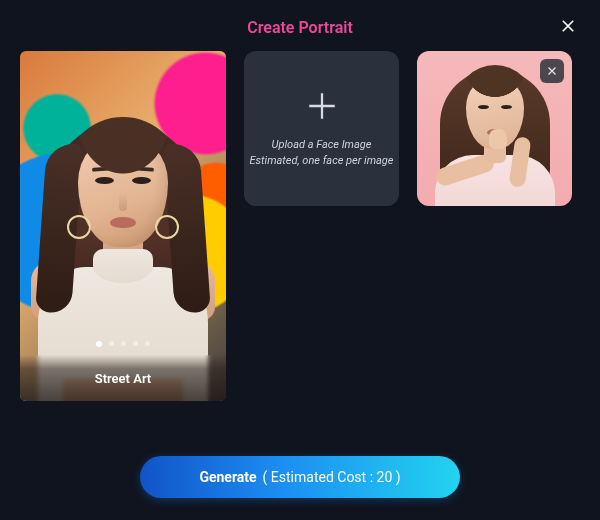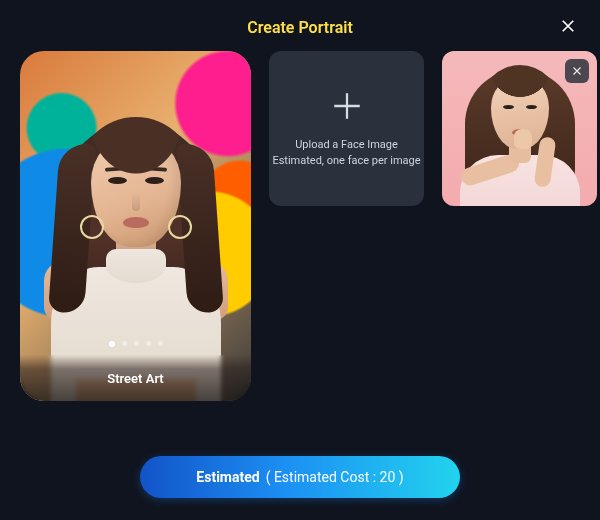--- a/index.html
+++ b/index.html
@@ -17,21 +17,21 @@
     width:100%;
     height:100%;
     box-sizing:border-box;
   }
   .title{
     text-align:center;
     font-size:16px;
     font-weight:600;
     padding-top:18px;
     padding-bottom:14px;
-    color:#fde047;
+    color:#ec4899;
   }
   .close-btn{
     position:absolute;
     top:14px;
     right:18px;
     width:28px;
     height:28px;
     display:flex;
     align-items:center;
     justify-content:center;
@@ -41,23 +41,23 @@
   .close-btn svg{width:18px;height:18px;stroke:#fff;stroke-width:2.2;}
   .content{
     display:flex;
     gap:18px;
     padding:0 20px;
     align-items:flex-start;
   }
   
   .style-card{
     position:relative;
-    width:231px;
+    width:206px;
     height:350px;
-    border-radius:24px;
+    border-radius:6px;
     overflow:hidden;
     flex-shrink:0;
     cursor:pointer;
   }
   .style-bg{
     position:absolute;
     inset:0;
     background:
       radial-gradient(circle at 20% 52%, #0f8ae6 0 32%, transparent 33%),
       radial-gradient(circle at 18% 22%, #00b29a 0 10%, transparent 11%),
@@ -240,20 +240,21 @@
     font-size:13px;
     font-weight:600;
     color:#fff;
   }
 
   
   .right-col{
     display:flex;
     gap:18px;
     flex:1;
+    font-style:italic;
   }
   .upload-box{
     width:155px;
     height:155px;
     border-radius:12px;
     background:#2a303c;
     display:flex;
     flex-direction:column;
     align-items:center;
     justify-content:center;
@@ -451,17 +452,17 @@
           <div class="p2-hair-front"></div>
           <div class="p2-arm-r"></div>
           <div class="p2-hand"></div>
         </div>
       </div>
 
     </div>
   </div>
 
   <div class="generate-btn">
-    <span class="g-label">Estimated</span>
+    <span class="g-label">Generate</span>
     <span class="g-cost">( Estimated Cost : 20 )</span>
   </div>
 
 </div>
 
 </body></html>

